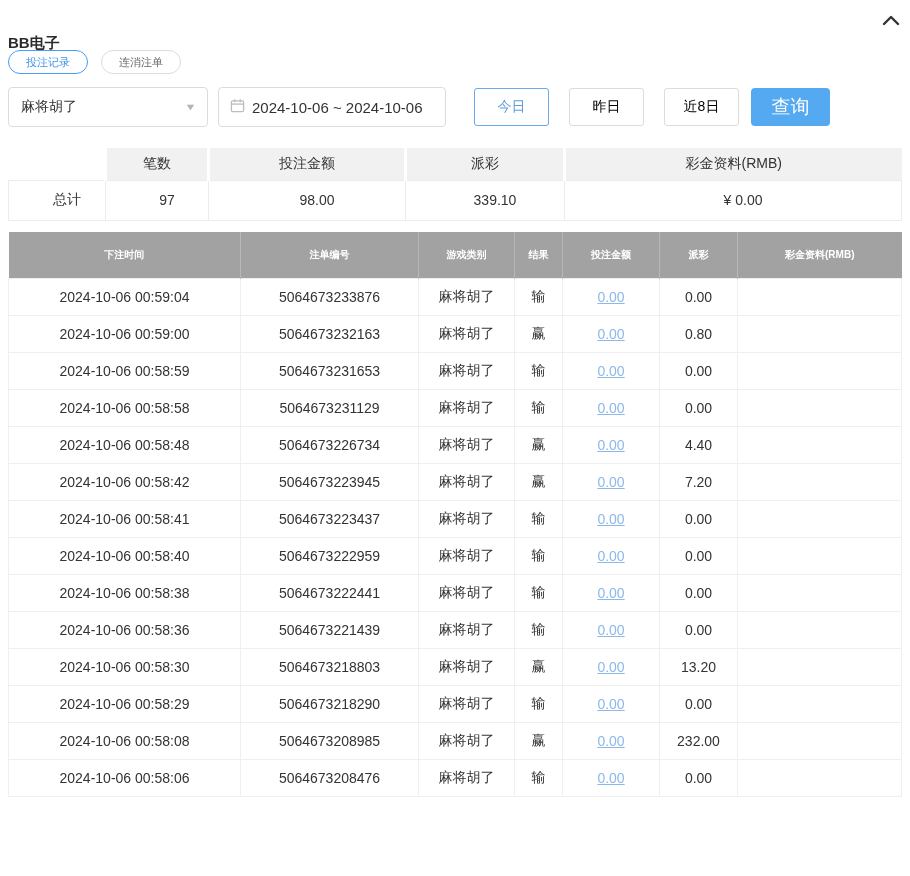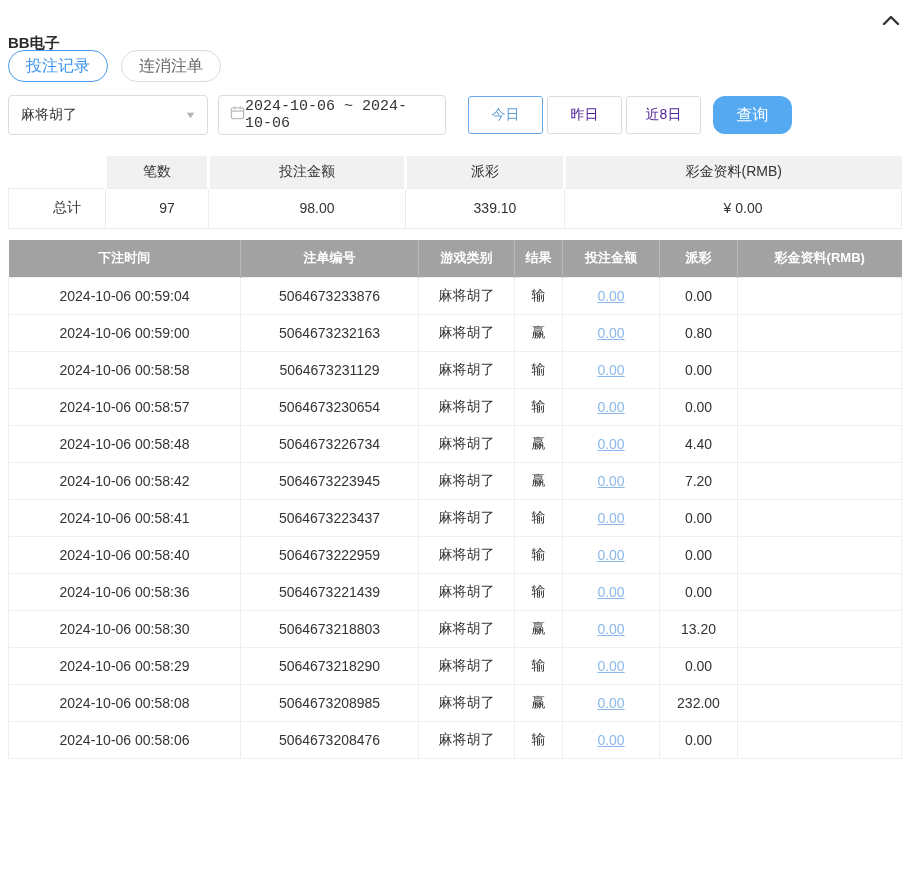--- a/index.html
+++ b/index.html
@@ -12,65 +12,65 @@
   .page { padding:8px; }
 
   
   .panel-header { display:flex; justify-content:space-between; align-items:center; height:26px; margin-bottom:16px; }
   .page-title { font-size:15px; font-weight:bold; color:#2b2b2b;margin-top:44px; }
   .collapse-btn { border:none; background:none; cursor:pointer; display:flex; align-items:center; padding:2px; }
 
   
   .tabs { display:flex; gap:13px; margin-bottom:13px; }
   .tab {
-    height:32px; padding:0 17px; border-radius:16px; background:#fff;
-    border:1px solid #dcdcdc; color:#666; font-size:16px; cursor:pointer;
+    height:24px; padding:0 17px; border-radius:16px; background:#fff;
+    border:1px solid #dcdcdc; color:#666; font-size:11px; cursor:pointer;
     font-family:inherit;
   }
   .tab.active { border-color:#4a9cf0; color:#3d94ee; }
 
   
   .filters { display:flex; align-items:center; }
   .select {
     width:200px; height:40px; border:1px solid #dcdcdc; border-radius:4px;
     display:flex; align-items:center; justify-content:space-between;
     padding:0 12px; font-size:14px; cursor:pointer; background:#fff;
   }
   .caret { color:#b4b4b4; font-size:9px; transform:scaleX(1.4); }
   .date-range {
     width:228px; height:40px; border:1px solid #dcdcdc; border-radius:4px;
-    display:flex; align-items:center; gap:0; padding:0 11px;
-    margin-left:10px; font-size:15px; cursor:pointer; background:#fff; color:#333;font-family:Liberation Mono, monospace;
-  }
-  .quick-group { display:flex; gap:4px; margin-left:22px; }
+    display:flex; align-items:center; gap:7px; padding:0 11px;
+    margin-left:10px; font-size:15px; cursor:pointer; background:#fff; color:#333;
+  }
+  .quick-group { display:flex; gap:20px; margin-left:28px; }
   .quick {
     width:75px; height:38px; background:#fff; border:1px solid #dcdcdc;
-    color:#4c1d95; font-size:14px; border-radius:3px; cursor:pointer; font-family:inherit;
+    color:#000000; font-size:14px; border-radius:3px; cursor:pointer; font-family:inherit;
   }
   .quick.active { border-color:#69aaef; color:#5e9cd8; }
   .query-btn {
     width:79px; height:38px; margin-left:12px; background:#54a9f1; border:none;
-    color:#fff; font-size:16px; border-radius:12px; cursor:pointer; font-family:inherit;
+    color:#fff; font-size:19px; border-radius:4px; cursor:pointer; font-family:inherit;
   }
 
   
   table { border-collapse:collapse; width:100%; table-layout:fixed; font-size:14px; }
   th, td { text-align:center; }
 
   .summary { margin-top:21px; }
   .summary th {
     background:#f1f1f1; height:32px; font-weight:normal; color:#333;
     border-left:3px solid #fff;
   }
   .summary th.blank { background:#fff; border-left:none; }
   .summary td { height:40px; border:1px solid #ececec; background:#fff;padding-left:20px; }
 
   .main-table { margin-top:11px; }
   .main-table th {
-    background:#a2a2a2; color:#fff; height:38px; font-weight:bold; font-size:13px;
+    background:#a2a2a2; color:#fff; height:47px; font-weight:bold; font-size:10px;
     border-left:1px solid #b8b8b8;
   }
   .main-table th:first-child { border-left:none; }
   .main-table td { height:37px; border:1px solid #efefef; background:#fff; color:#333; }
   .amount-link { color:#8cb8ea; text-decoration:underline; cursor:pointer; }
 </style>
 </head>
 <body>
 
 <div class="page">
@@ -181,40 +181,40 @@
   <tr>
     <td>2024-10-06 00:59:00</td>
     <td>5064673232163</td>
     <td>麻将胡了</td>
     <td>赢</td>
     <td><a class="amount-link">0.00</a></td>
     <td>0.80</td>
     <td></td>
   </tr>
 
+  <tr>
+    <td>2024-10-06 00:58:59</td>
+    <td>5064673231653</td>
+    <td>麻将胡了</td>
+    <td>输</td>
+    <td><a class="amount-link">0.00</a></td>
+    <td>0.00</td>
+    <td></td>
+  </tr>
 
   <tr>
     <td>2024-10-06 00:58:58</td>
     <td>5064673231129</td>
     <td>麻将胡了</td>
     <td>输</td>
     <td><a class="amount-link">0.00</a></td>
     <td>0.00</td>
     <td></td>
   </tr>
 
-  <tr>
-    <td>2024-10-06 00:58:57</td>
-    <td>5064673230654</td>
-    <td>麻将胡了</td>
-    <td>输</td>
-    <td><a class="amount-link">0.00</a></td>
-    <td>0.00</td>
-    <td></td>
-  </tr>
 
   <tr>
     <td>2024-10-06 00:58:48</td>
     <td>5064673226734</td>
     <td>麻将胡了</td>
     <td>赢</td>
     <td><a class="amount-link">0.00</a></td>
     <td>4.40</td>
     <td></td>
   </tr>
@@ -242,20 +242,29 @@
   <tr>
     <td>2024-10-06 00:58:40</td>
     <td>5064673222959</td>
     <td>麻将胡了</td>
     <td>输</td>
     <td><a class="amount-link">0.00</a></td>
     <td>0.00</td>
     <td></td>
   </tr>
 
+  <tr>
+    <td>2024-10-06 00:58:38</td>
+    <td>5064673222441</td>
+    <td>麻将胡了</td>
+    <td>输</td>
+    <td><a class="amount-link">0.00</a></td>
+    <td>0.00</td>
+    <td></td>
+  </tr>
 
 
   <tr>
     <td>2024-10-06 00:58:36</td>
     <td>5064673221439</td>
     <td>麻将胡了</td>
     <td>输</td>
     <td><a class="amount-link">0.00</a></td>
     <td>0.00</td>
     <td></td>

